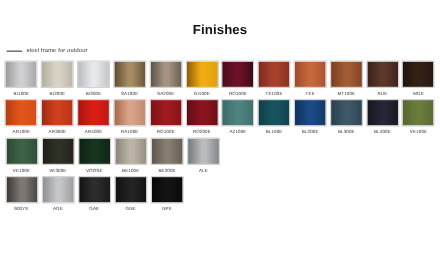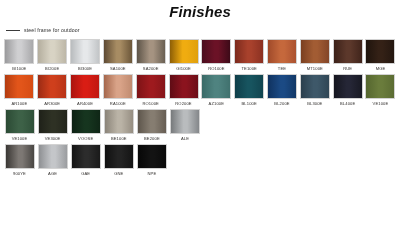--- a/index.html
+++ b/index.html
@@ -11,28 +11,27 @@
   body {
     width: 400px;
     height: 206px;
     overflow: hidden;
     font-family: "Liberation Sans", sans-serif;
     color: #1a1a1a;
     position: relative;
   }
   #page-title {
     text-align: center;
-    font-size: 15px;
+    font-size: 12px;
     font-weight: bold;
     color: #111111;
     letter-spacing: 0.1px;
     margin: 0;
-    padding-top: 5px;
+    padding-top: 21px;
     line-height: 13px;
-    font-style: italic;
   }
   #legend {
     display: flex;
     align-items: center;
     gap: 4px;
     margin: 7px 0 0 6px;
     height: 10px;
   }
   .legend-swatch-line {
     display: block;

